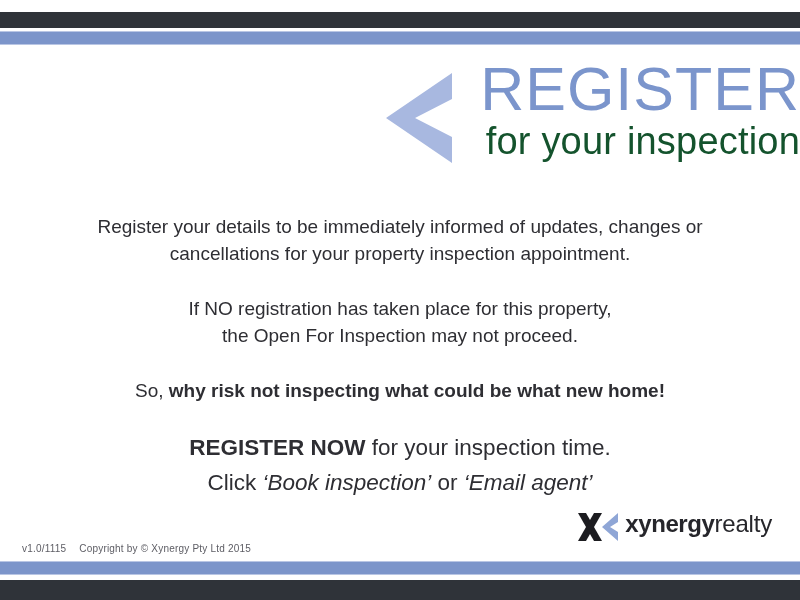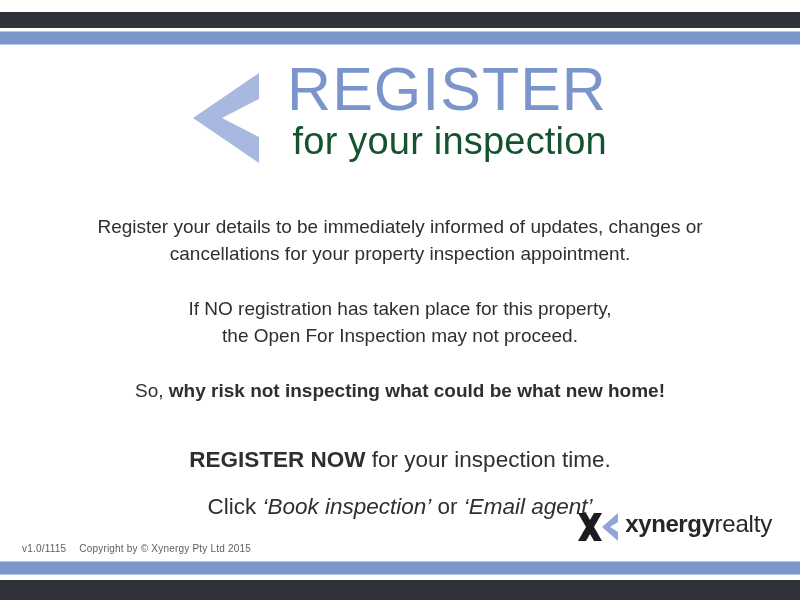--- a/index.html
+++ b/index.html
@@ -59,21 +59,21 @@
   .title-block {
     position: absolute;
     top: 60px;
     left: 0;
     width: 800px;
     height: 115px;
   }
   .title-inner {
     display: flex;
     align-items: flex-start;
-    justify-content: center;
+    justify-content: flex-end;
     gap: 28px;
   }
   .chevron-mark {
     width: 66px;
     height: 90px;
     flex: 0 0 auto;
     margin-top: 13px;
   }
   .title-text {
     display: block;
@@ -124,21 +124,21 @@
     position: absolute;
     top: 428px;
     left: 0;
     width: 800px;
     text-align: center;
     color: #2e2e33;
   }
   .cta-line {
     font-size: 22.5px;
     line-height: 1.38;
-    margin: 16px;
+    margin: 4px;
   }
   .cta-line .bold { font-weight: 700; }
   .cta-line .ital  { font-style: italic; }
 
   
   .brand {
     position: absolute;
     top: 512px;
     right: 28px;
     display: flex;

